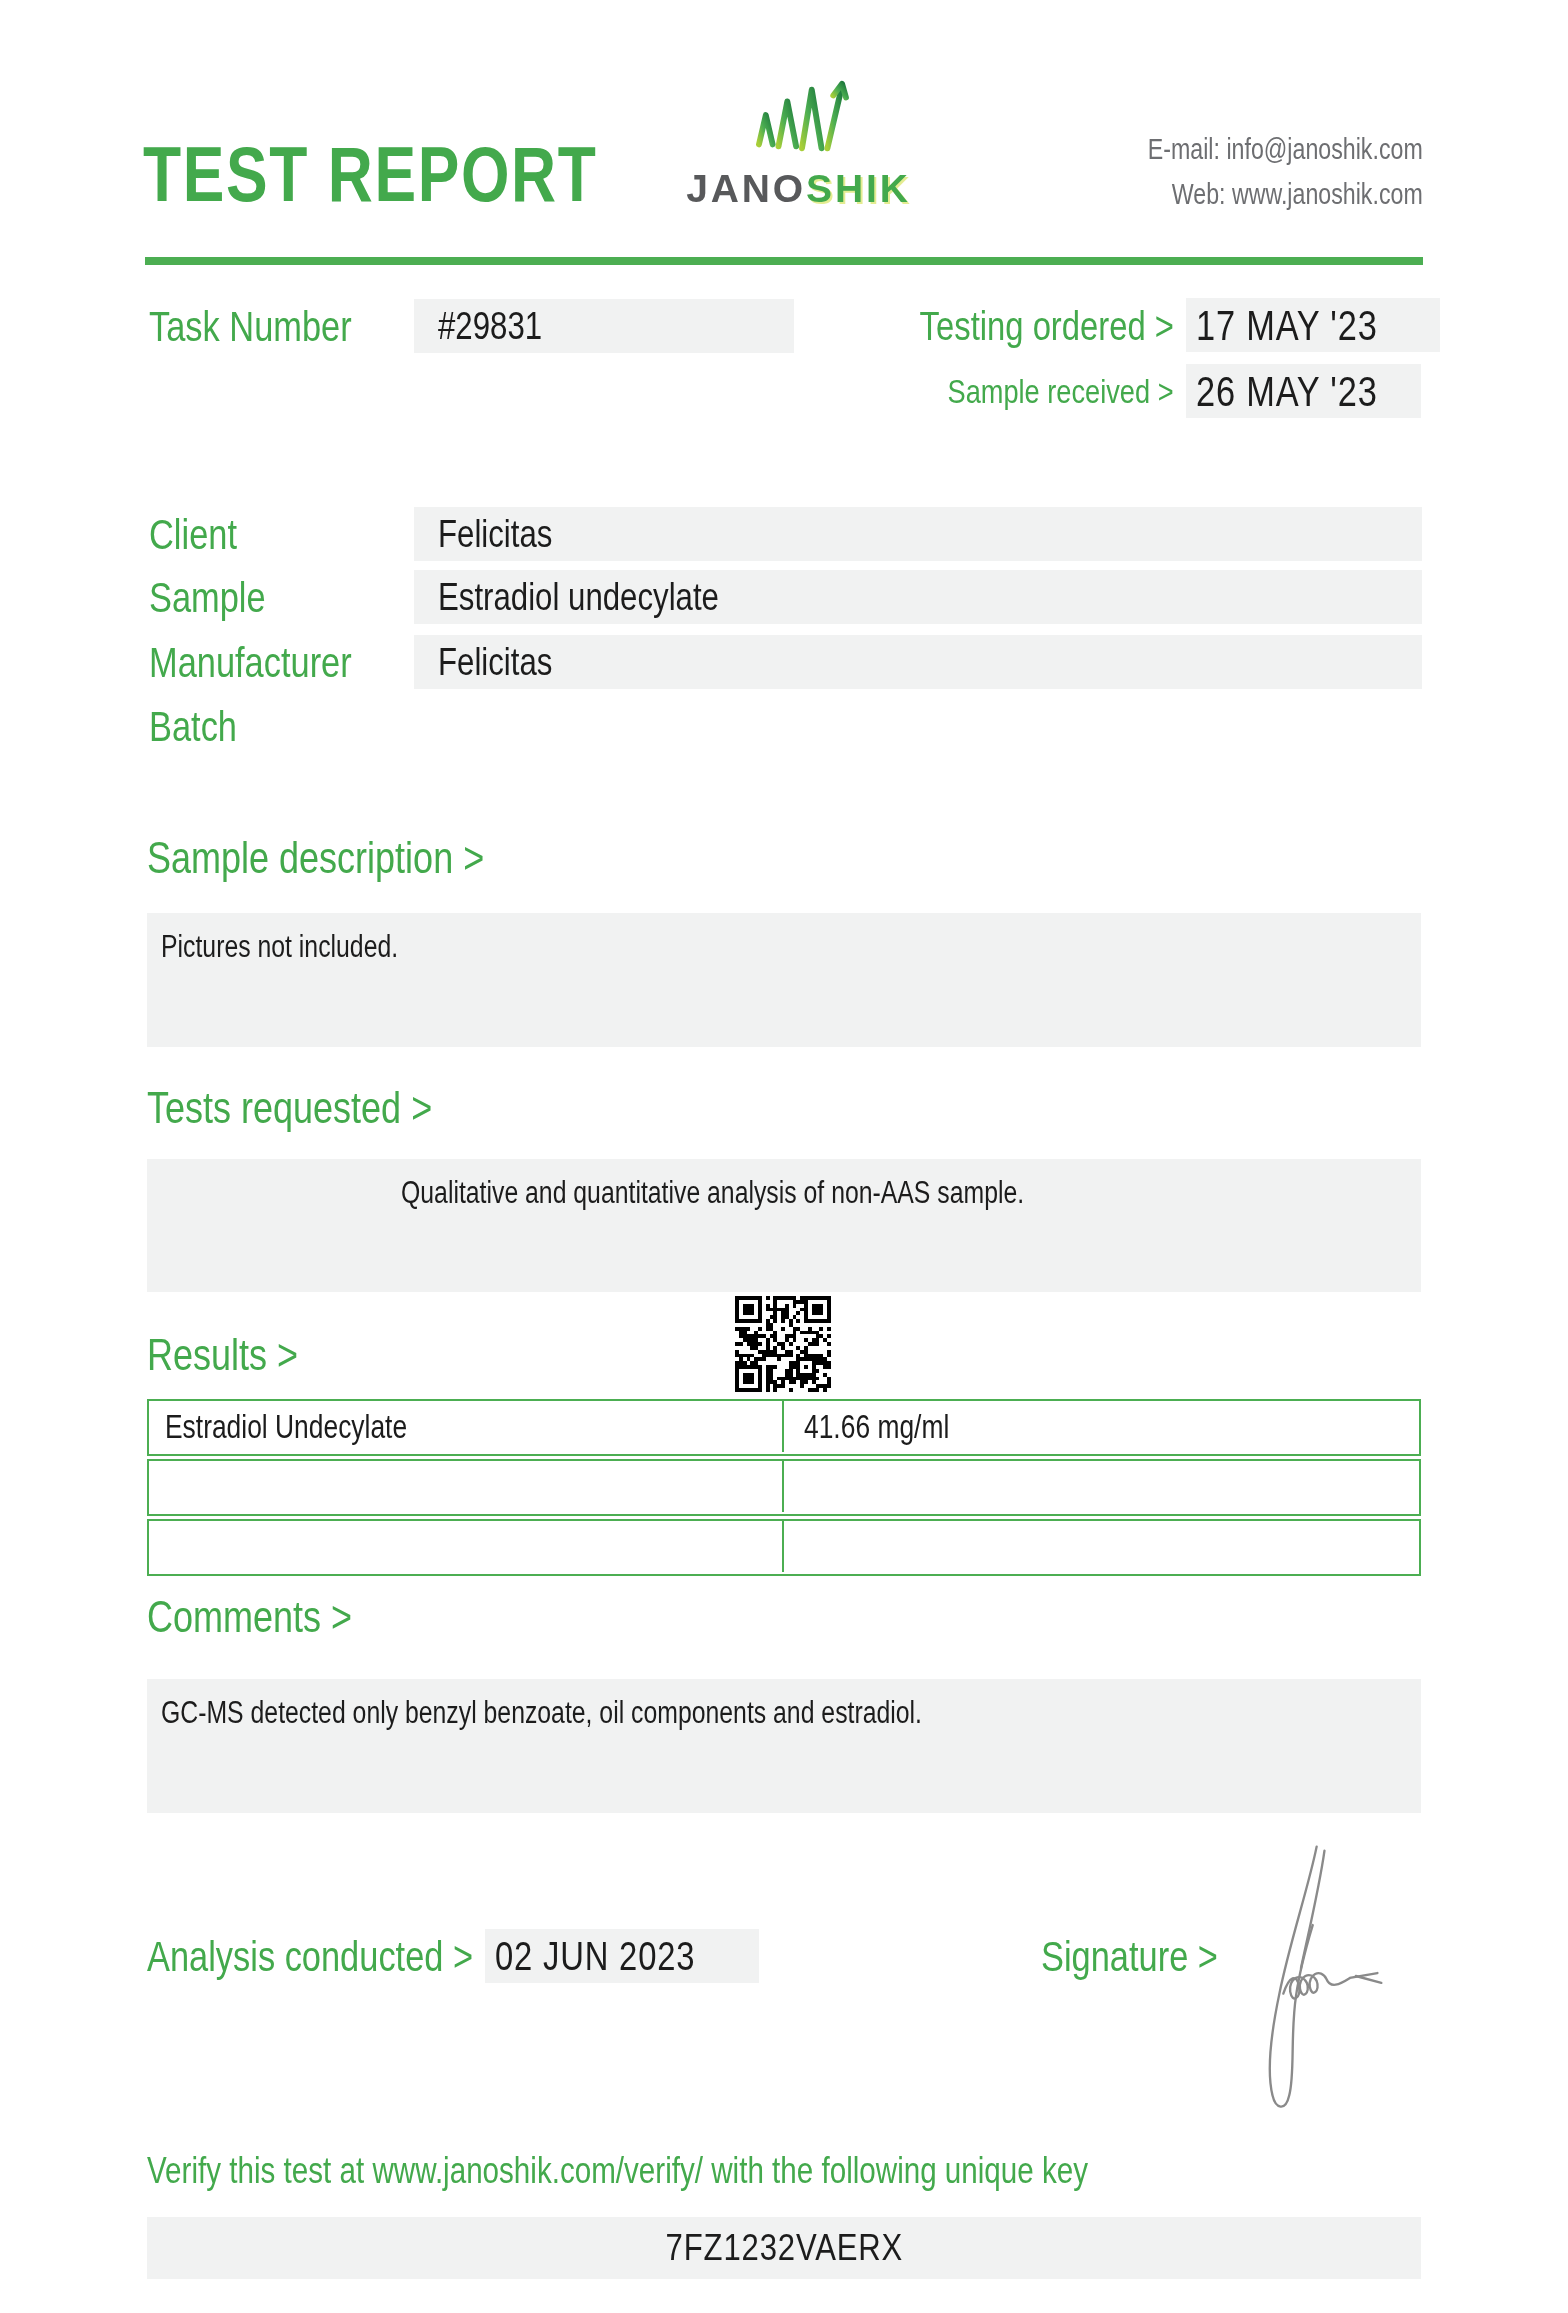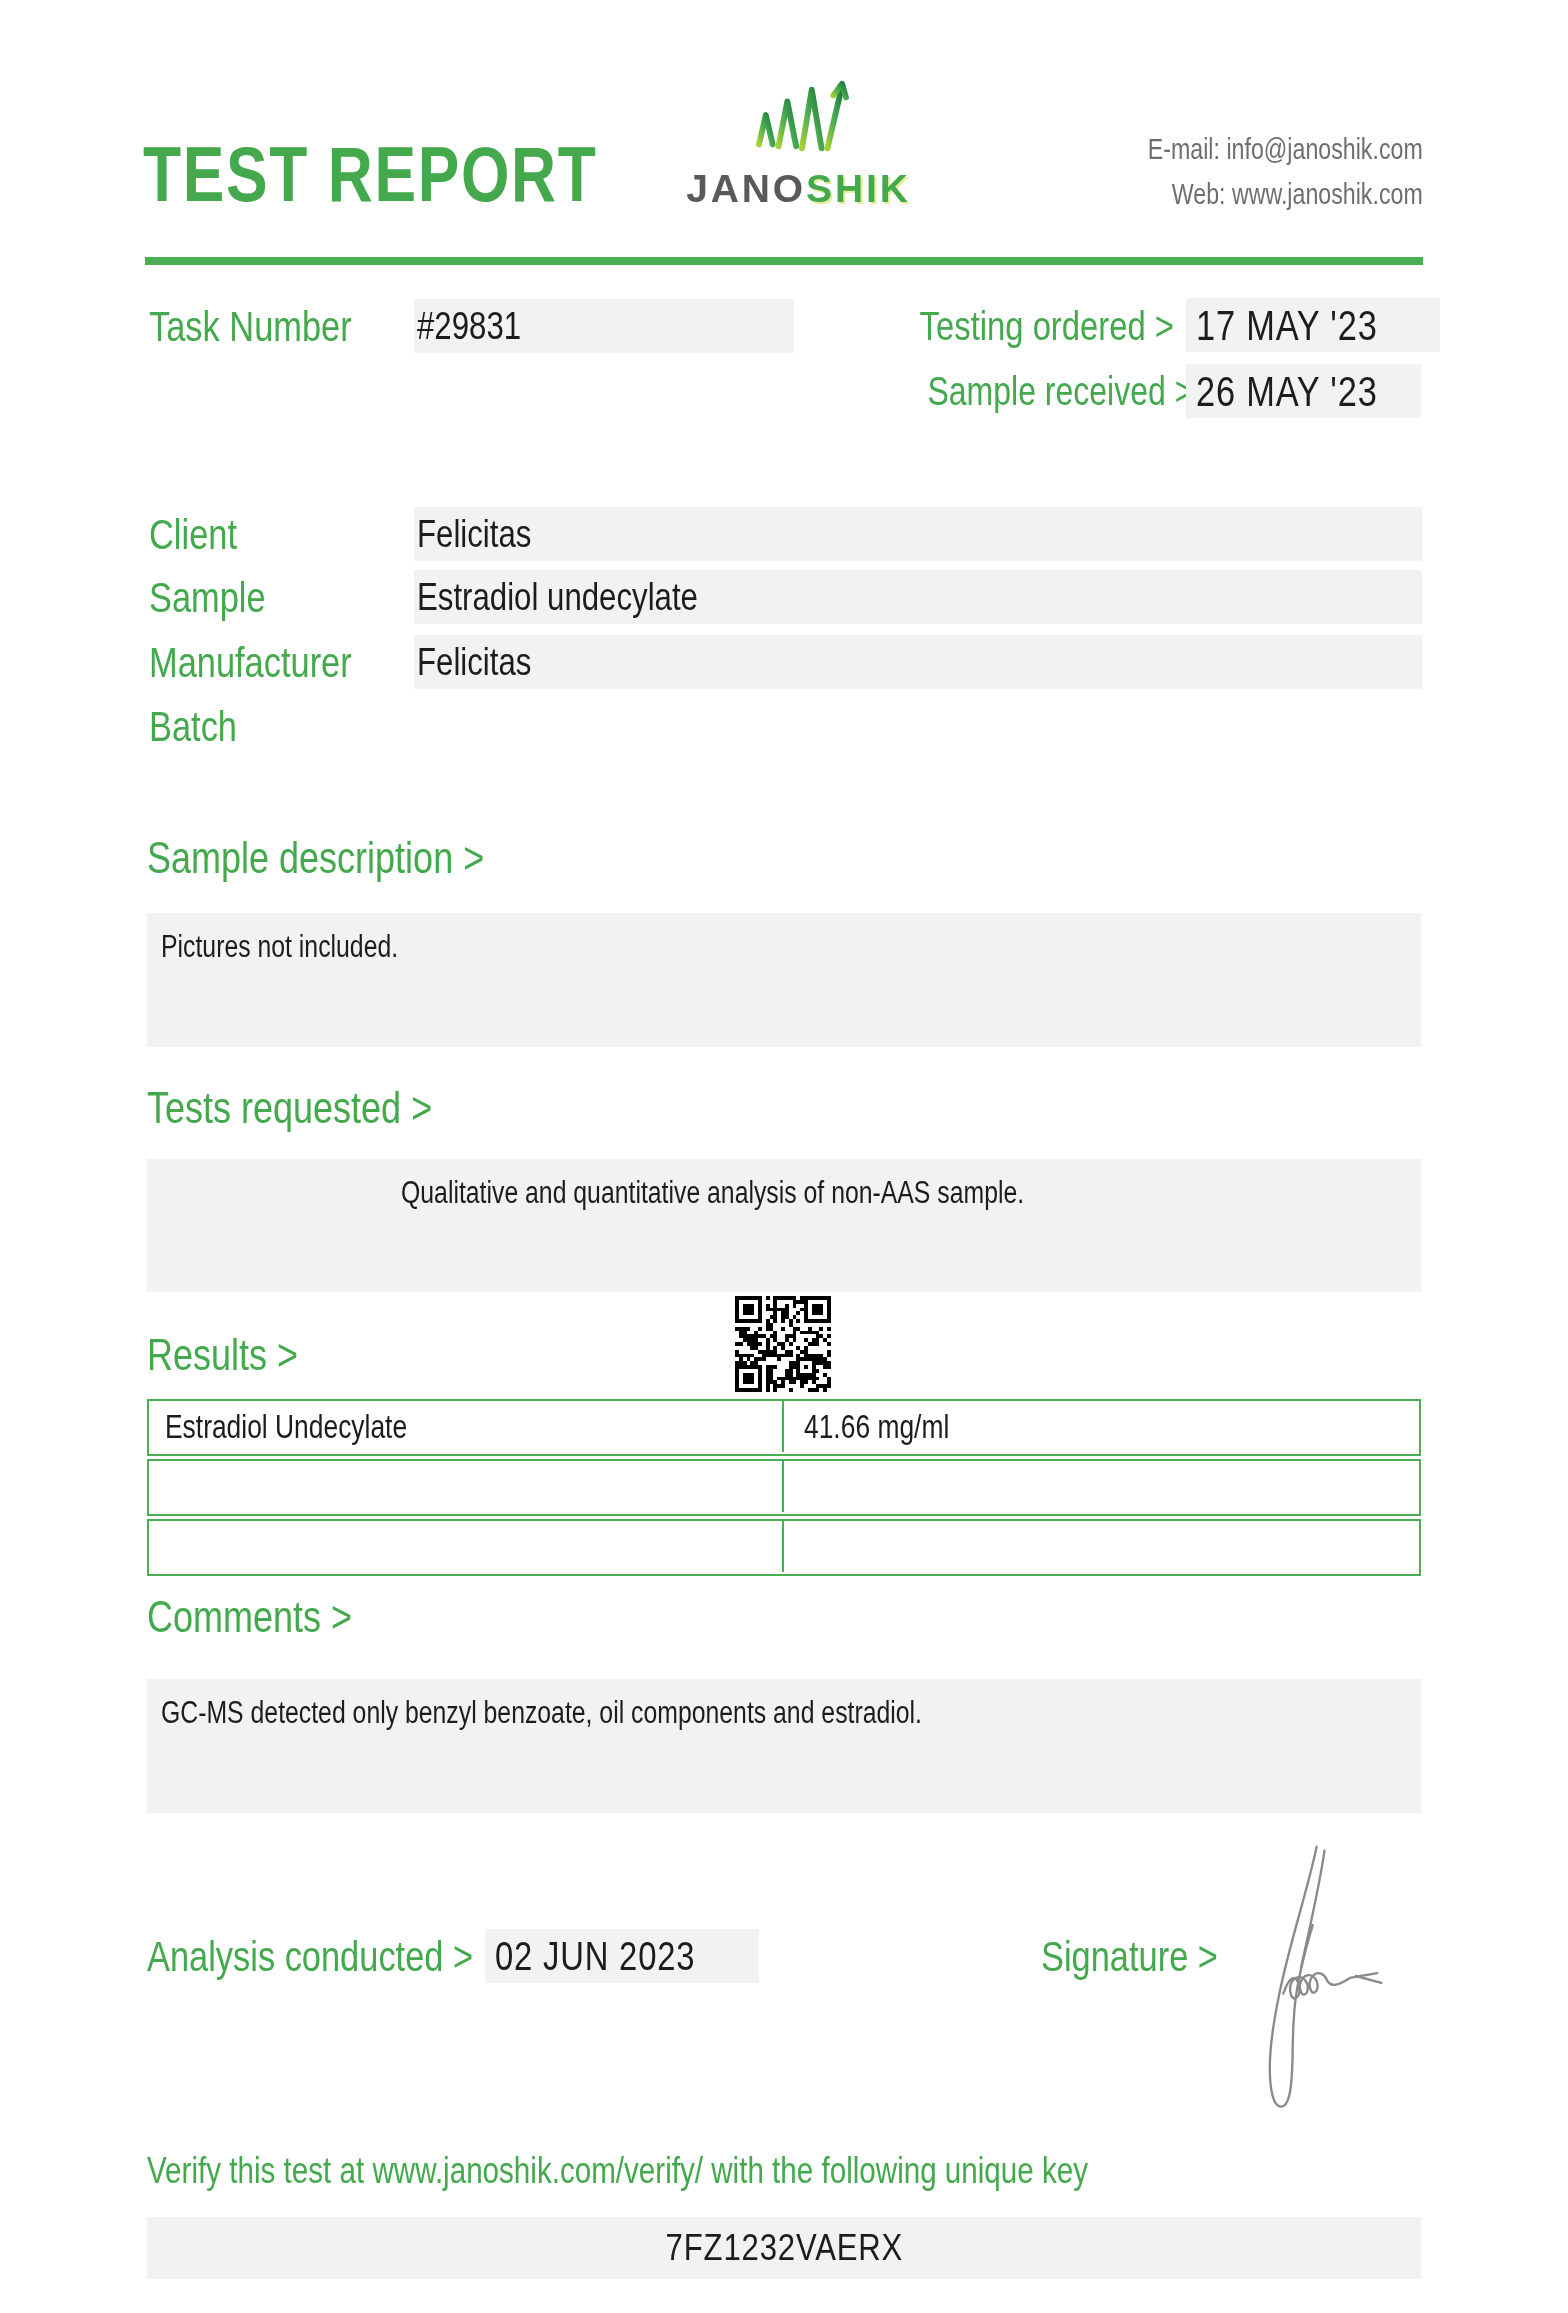--- a/index.html
+++ b/index.html
@@ -24,21 +24,21 @@
 
   .abs{position:absolute;}
 
   .page-title{left:143px;top:129px;font-size:78px;font-weight:700;color:var(--accent-green);letter-spacing:2px;}
   .brand-text{left:674px;top:167px;width:249px;text-align:center;font-size:39px;font-weight:700;letter-spacing:2.9px;color:var(--brand-gray);}
   .brand-text .shik{color:var(--accent-green);text-shadow:2px 2px 0 rgba(205,220,57,.55);}
   .contact{right:145px;top:127px;text-align:right;font-size:29px;color:var(--contact-gray);line-height:45px;}
   .rule{left:145px;top:257px;width:1278px;height:7.8px;background:var(--line-green);}
 
   .lbl{color:var(--accent-green);font-size:43px;line-height:54px;height:54px;}
-  .valbox{background:var(--box-gray);height:54px;line-height:54px;font-size:39px;color:var(--text-dark);padding-left:3px;}
+  .valbox{background:var(--box-gray);height:54px;line-height:54px;font-size:39px;color:var(--text-dark);padding-left:24px;}
   .datebox{background:var(--box-gray);height:54px;line-height:54px;font-size:43px;color:var(--text-dark);padding-left:9.8px;letter-spacing:1px;}
 
   .heading{color:var(--accent-green);font-size:45px;line-height:53px;}
   .graybox{background:var(--box-gray);font-size:31px;color:var(--text-dark);padding:11.8px 0 0 13.7px;line-height:43px;}
 
   .rtable{left:147px;top:1399px;width:1274px;}
   .rrow{display:flex;border:2.9px solid var(--line-green);margin-bottom:2.9px;height:57px;}
   .rcell{height:51px;line-height:51px;font-size:33px;color:var(--text-dark);}
   .rcell.c1{width:633px;padding-left:15.7px;}
   .rcell.c2{flex:1;border-left:2.9px solid var(--line-green);padding-left:19.6px;}
@@ -93,21 +93,21 @@
     <span class="cx">#29831</span>
   </div>
 
   <div class="abs lbl" style="right:394px;top:299px;font-size:41px;">
     <span class="cx-r">Testing ordered  &gt;</span>
   </div>
   <div class="abs datebox" style="left:1186px;top:298px;width:254px;">
     <span class="cx">17 MAY '23</span>
   </div>
 
-  <div class="abs lbl" style="right:375px;top:364px;font-size:40px;">
+  <div class="abs lbl" style="right:394px;top:364px;font-size:34px;">
     <span class="cx-r">Sample received &gt;</span>
   </div>
   <div class="abs datebox" style="left:1186px;top:364px;width:235px;">
     <span class="cx">26 MAY '23</span>
   </div>
 
   <div class="abs lbl" style="left:149px;top:507px;"><span class="cx">Client</span></div>
   <div class="abs valbox" style="left:414px;top:507px;width:1008px;"><span class="cx">Felicitas</span></div>
 
   <div class="abs lbl" style="left:149px;top:570px;"><span class="cx">Sample</span></div>

